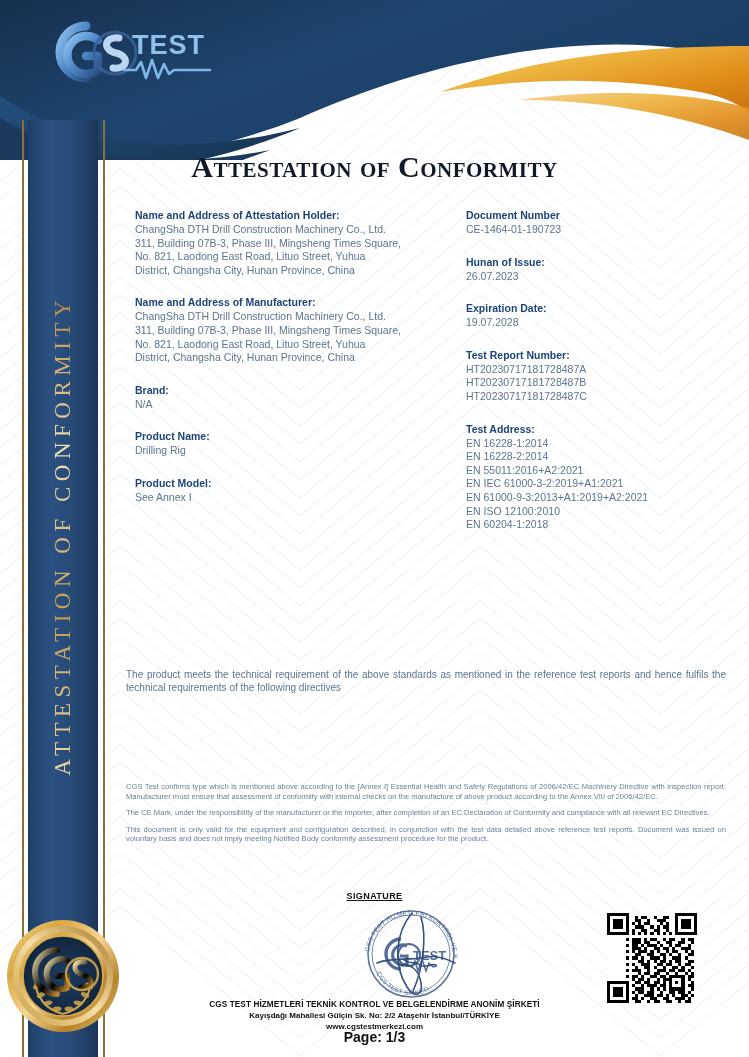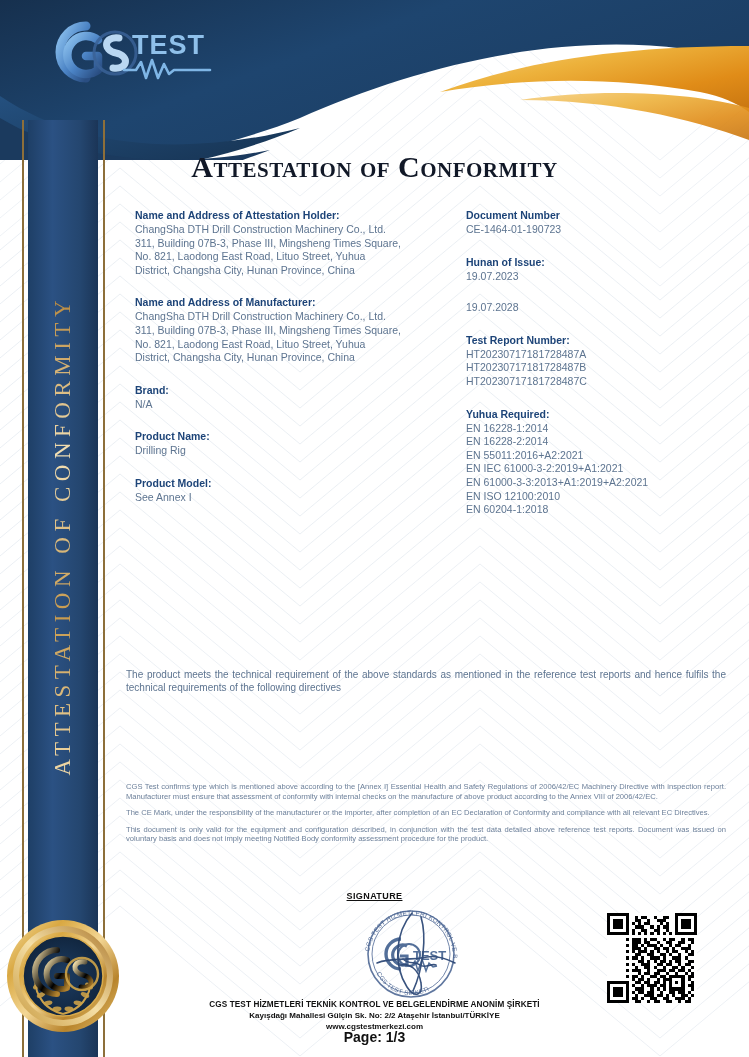--- a/index.html
+++ b/index.html
@@ -343,53 +343,54 @@
           <div class="f-val">
             <div>CE-1464-01-190723</div>
           </div>
         </div>
 
         <div class="gap-sm"></div>
 
         <div class="field">
           <div class="f-label">Hunan of Issue:</div>
           <div class="f-val">
-            <div>19.07.2023</div>
-          </div>
-        </div>
-
-        <div class="gap-sm"></div>
-
-        <div class="field">
+            <div>26.07.2023</div>
+          </div>
+        </div>
+
+        <div class="gap-sm"></div>
+
+        <div class="field">
+          <div class="f-label">Expiration Date:</div>
           <div class="f-val">
             <div>19.07.2028</div>
           </div>
         </div>
 
         <div class="gap-sm"></div>
 
         <div class="field">
           <div class="f-label">Test Report Number:</div>
           <div class="f-val">
             <div>HT20230717181728487A</div>
             <div>HT20230717181728487B</div>
             <div>HT20230717181728487C</div>
           </div>
         </div>
 
         <div class="gap-sm"></div>
 
         <div class="field">
-          <div class="f-label">Yuhua Required:</div>
+          <div class="f-label">Test Address:</div>
           <div class="f-val">
             <div>EN 16228-1:2014</div>
             <div>EN 16228-2:2014</div>
             <div>EN 55011:2016+A2:2021</div>
             <div>EN IEC 61000-3-2:2019+A1:2021</div>
-            <div>EN 61000-3-3:2013+A1:2019+A2:2021</div>
+            <div>EN 61000-9-3:2013+A1:2019+A2:2021</div>
             <div>EN ISO 12100:2010</div>
             <div>EN 60204-1:2018</div>
           </div>
         </div>
 
       </div>
     </div>
   </div>
 
   <div class="statement">The product meets the technical requirement of the above standards as mentioned in the reference test reports and hence fulfils the technical requirements of the following directives</div>

